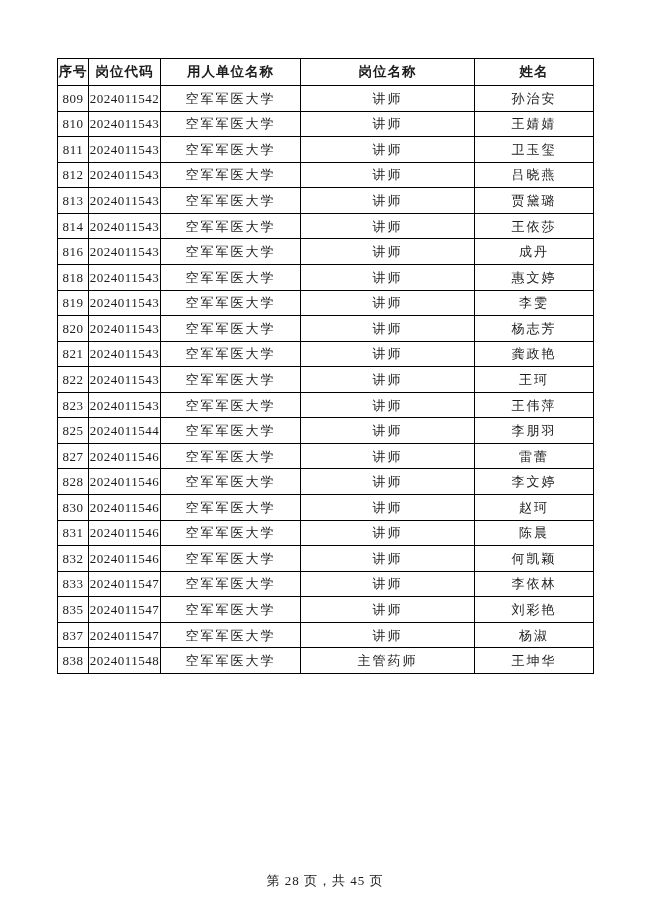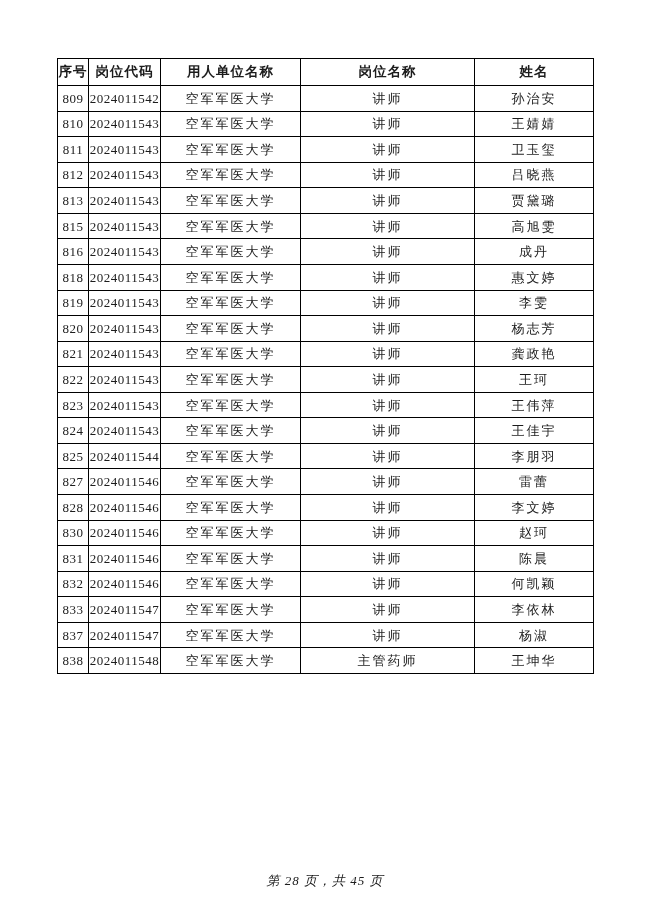--- a/index.html
+++ b/index.html
@@ -57,21 +57,20 @@
   }
   .footer {
     position: absolute;
     left: 0;
     top: 872px;
     width: 650px;
     text-align: center;
     font-size: 13px;
     letter-spacing: 1px;
     color: #1c1c1c;
-    font-style: italic;
   }
 </style>
 </head>
 <body>
 
 <div class="page">
 
   <table class="roster">
     <colgroup>
       <col style="width:31px">
@@ -119,25 +118,25 @@
           <td class="cjk">吕晓燕</td>
         </tr>
         <tr>
           <td class="num">813</td>
           <td class="num">2024011543</td>
           <td class="cjk">空军军医大学</td>
           <td class="cjk">讲师</td>
           <td class="cjk">贾黛璐</td>
         </tr>
         <tr>
-          <td class="num">815</td>
-          <td class="num">2024011543</td>
-          <td class="cjk">空军军医大学</td>
-          <td class="cjk">讲师</td>
-          <td class="cjk">高旭雯</td>
+          <td class="num">814</td>
+          <td class="num">2024011543</td>
+          <td class="cjk">空军军医大学</td>
+          <td class="cjk">讲师</td>
+          <td class="cjk">王依莎</td>
         </tr>
         <tr>
           <td class="num">816</td>
           <td class="num">2024011543</td>
           <td class="cjk">空军军医大学</td>
           <td class="cjk">讲师</td>
           <td class="cjk">成丹</td>
         </tr>
         <tr>
           <td class="num">818</td>
@@ -173,27 +172,20 @@
           <td class="cjk">空军军医大学</td>
           <td class="cjk">讲师</td>
           <td class="cjk">王珂</td>
         </tr>
         <tr>
           <td class="num">823</td>
           <td class="num">2024011543</td>
           <td class="cjk">空军军医大学</td>
           <td class="cjk">讲师</td>
           <td class="cjk">王伟萍</td>
-        </tr>
-        <tr>
-          <td class="num">824</td>
-          <td class="num">2024011543</td>
-          <td class="cjk">空军军医大学</td>
-          <td class="cjk">讲师</td>
-          <td class="cjk">王佳宇</td>
         </tr>
         <tr>
           <td class="num">825</td>
           <td class="num">2024011544</td>
           <td class="cjk">空军军医大学</td>
           <td class="cjk">讲师</td>
           <td class="cjk">李朋羽</td>
         </tr>
         <tr>
           <td class="num">827</td>
@@ -231,20 +223,27 @@
           <td class="cjk">何凯颖</td>
         </tr>
         <tr>
           <td class="num">833</td>
           <td class="num">2024011547</td>
           <td class="cjk">空军军医大学</td>
           <td class="cjk">讲师</td>
           <td class="cjk">李依林</td>
         </tr>
         <tr>
+          <td class="num">835</td>
+          <td class="num">2024011547</td>
+          <td class="cjk">空军军医大学</td>
+          <td class="cjk">讲师</td>
+          <td class="cjk">刘彩艳</td>
+        </tr>
+        <tr>
           <td class="num">837</td>
           <td class="num">2024011547</td>
           <td class="cjk">空军军医大学</td>
           <td class="cjk">讲师</td>
           <td class="cjk">杨淑</td>
         </tr>
         <tr>
           <td class="num">838</td>
           <td class="num">2024011548</td>
           <td class="cjk">空军军医大学</td>

